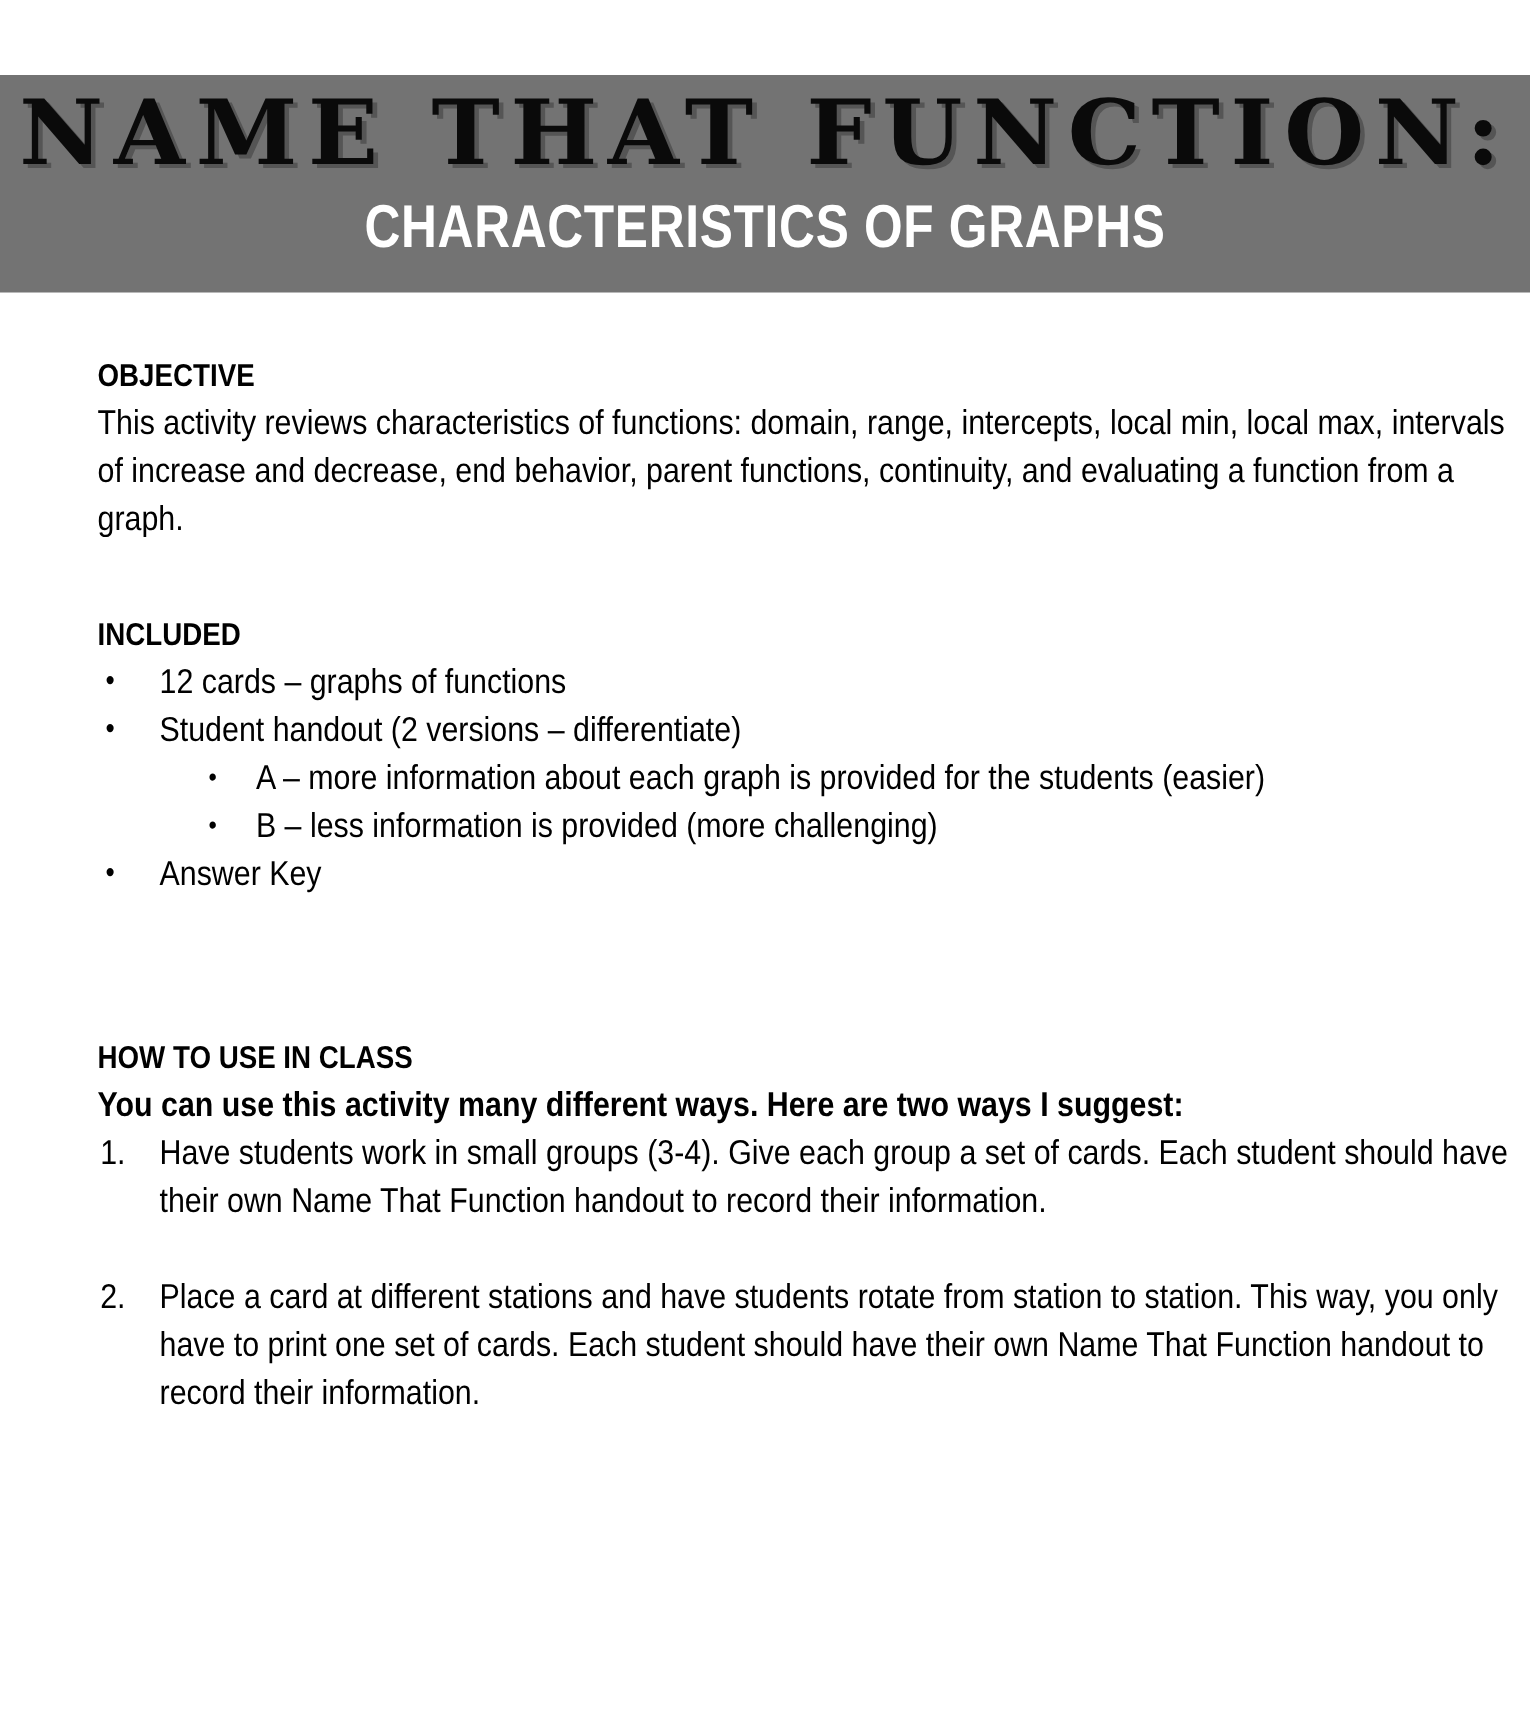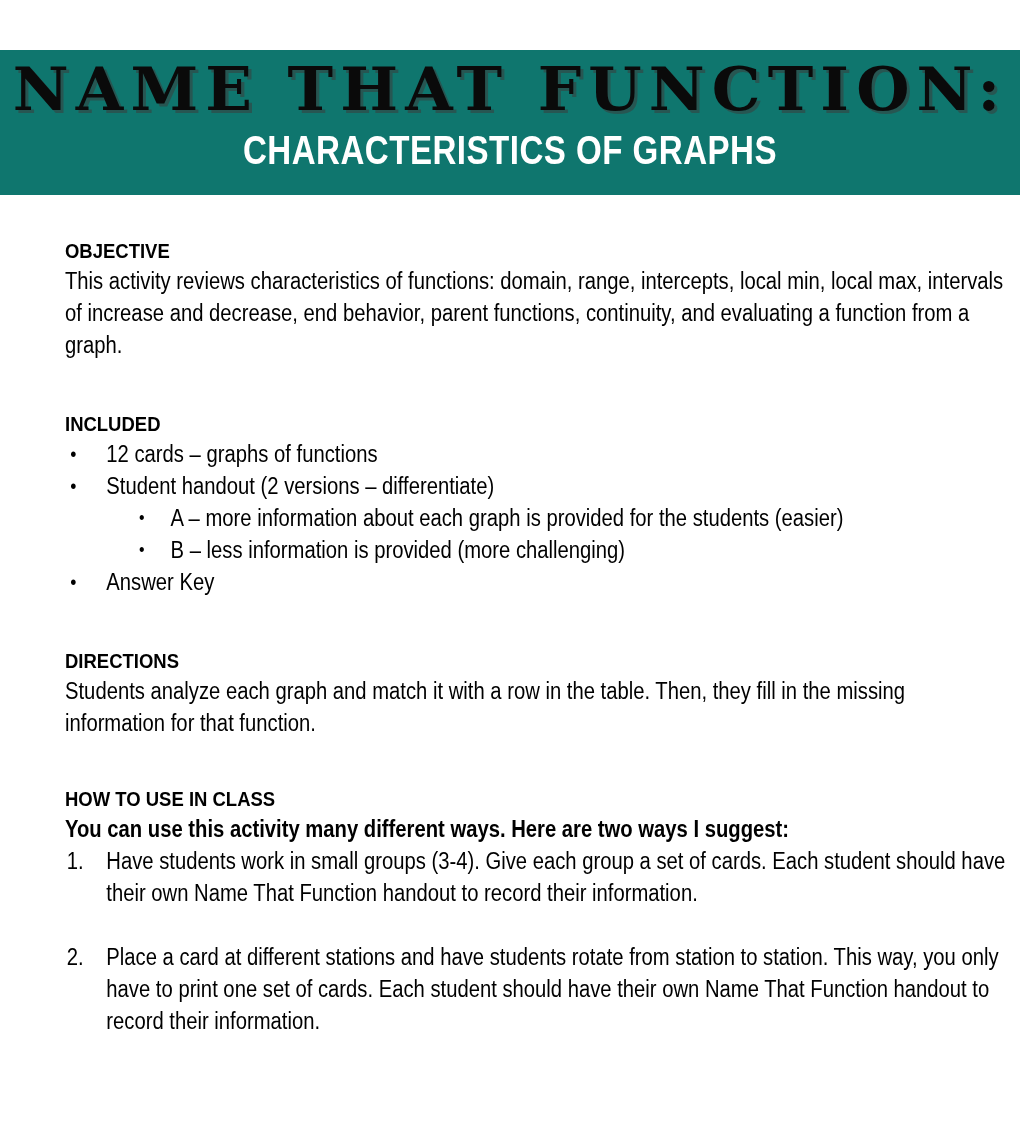--- a/index.html
+++ b/index.html
@@ -17,21 +17,21 @@
     -webkit-font-smoothing: antialiased;
   }
 
   
   .banner {
     position: absolute;
     left: 0;
     top: 50px;
     width: 1020px;
     height: 145px;
-    background: #0f766e;
+    background: #737373;
     box-sizing: border-box;
   }
   .banner-title {
     position: absolute;
     left: 0;
     right: 0;
     top: 6px;
     text-align: center;
     font-family: "DejaVu Serif", "Liberation Serif", serif;
     font-weight: 700;
@@ -210,24 +210,20 @@
       </li>
       <li>
         <span class="bulletmark">•</span>
         <span>Answer Key</span>
       </li>
     </ul>
   </div>
 
   <div class="gap-lg"></div>
 
-  <div class="section">
-    <div class="sec-head">DIRECTIONS</div>
-    <div class="para">Students analyze each graph and match it with a row in the table. Then, they fill in the missing information for that function.</div>
-  </div>
 
   <div class="gap-md"></div>
 
   <div class="section">
     <div class="sec-head">HOW TO USE IN CLASS</div>
     <div class="para bold">You can use this activity many different ways. Here are two ways I suggest:</div>
 
     <ol class="numlist">
       <li>
         <span class="nummark">1.</span>

